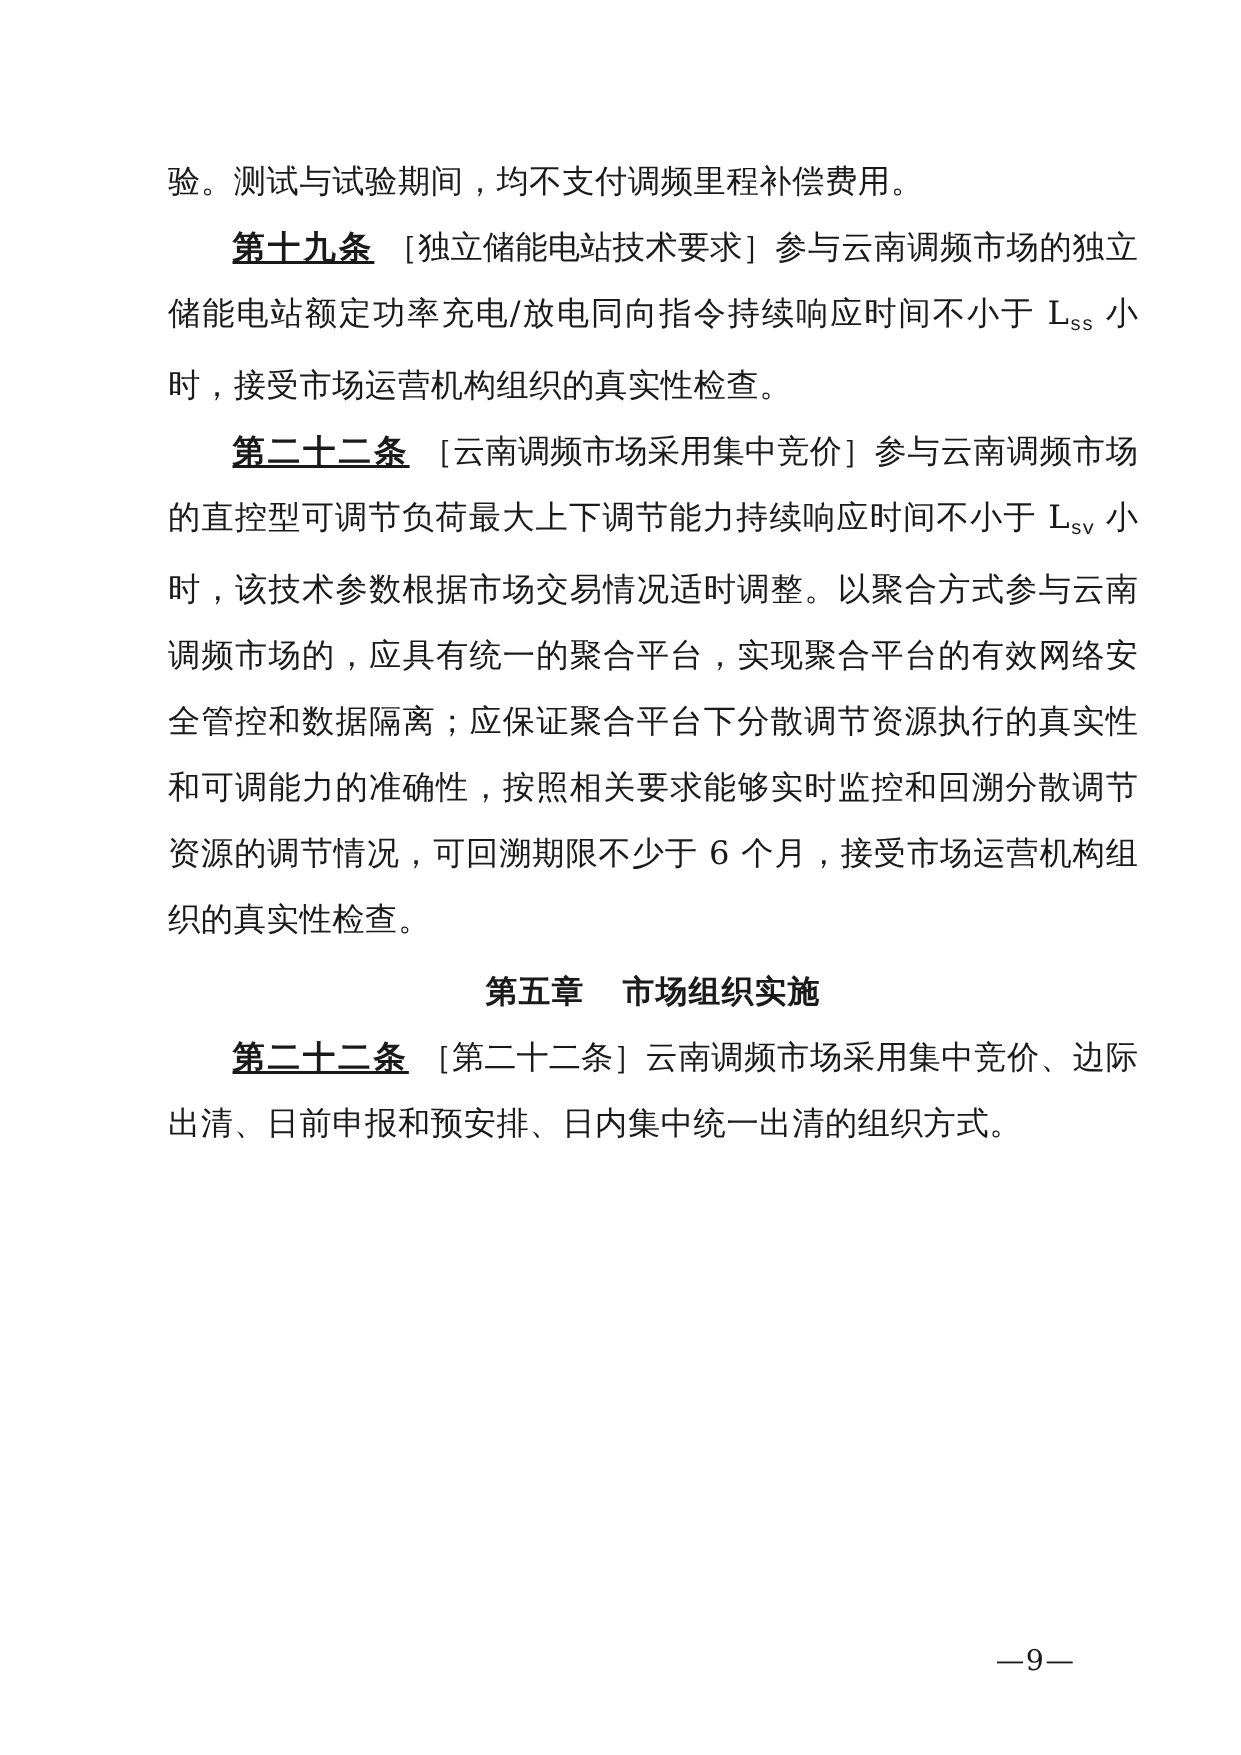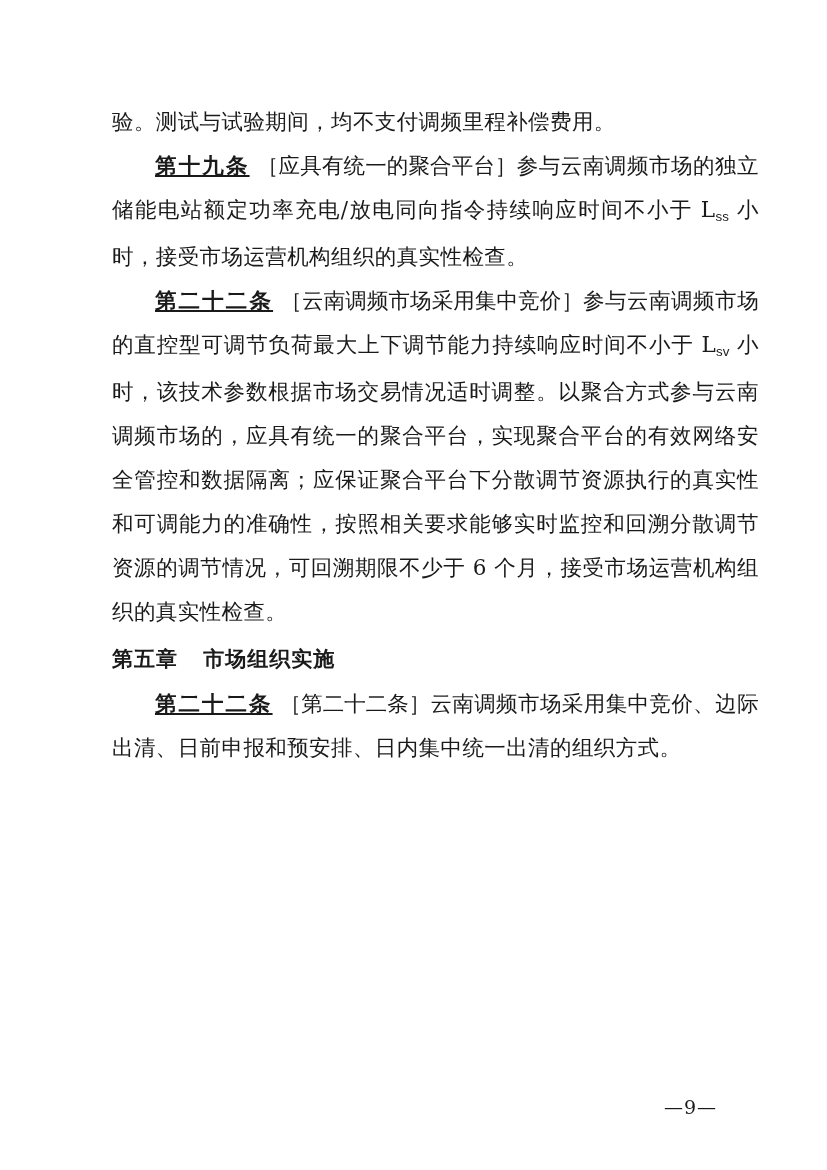--- a/index.html
+++ b/index.html
@@ -40,41 +40,41 @@
   }
   .art-title {
     font-weight: bold;
     letter-spacing: 2px;
     text-decoration: underline;
   }
   .bracket {
     letter-spacing: 0;
   }
   .chapter-heading {
-    text-align: left;
+    text-align: center;
     font-weight: bold;
     font-family: "DejaVu Sans", "Liberation Sans", sans-serif;
     font-size: 21px;
     line-height: 46px;
     letter-spacing: 1px;
     margin-top: 2px;
   }
   .chapter-heading .gap {
     display: inline-block;
     width: 1.2em;
   }
   sub {
     font-size: 0.62em;
     vertical-align: baseline;
     position: relative;
     top: 0.32em;
     letter-spacing: 0;
   }
   .latin {
-    font-family: Liberation Sans, sans-serif;
+    font-family: Liberation Mono, monospace;
   }
   .page-number {
     position: absolute;
     right: 110px;
     bottom: 52px;
     font-size: 19px;
     font-family: "DejaVu Serif", "Liberation Serif", serif;
     letter-spacing: 1px;
   }
 </style>
@@ -83,21 +83,21 @@
 
 <div class="page">
   <div class="doc-body">
 
     <p class="para flush">
       <span>验。测试与试验期间，均不支付调频里程补偿费用。</span>
     </p>
 
     <p class="para">
       <span class="art-title">第十九条</span>
-      <span class="bracket">［应具有统一的聚合平台］</span><span>参与云南调频市场的独立储能电站额定功率充电/放电同向指令持续响应时间不小于 L</span><sub class="latin">ss</sub><span> 小时，接受市场运营机构组织的真实性检查。</span>
+      <span class="bracket">［独立储能电站技术要求］</span><span>参与云南调频市场的独立储能电站额定功率充电/放电同向指令持续响应时间不小于 L</span><sub class="latin">ss</sub><span> 小时，接受市场运营机构组织的真实性检查。</span>
     </p>
 
     <p class="para">
       <span class="art-title">第二十二条</span>
       <span class="bracket">［云南调频市场采用集中竞价］</span><span>参与云南调频市场的直控型可调节负荷最大上下调节能力持续响应时间不小于 L</span><sub class="latin">sv</sub><span> 小时，该技术参数根据市场交易情况适时调整。以聚合方式参与云南调频市场的，应具有统一的聚合平台，实现聚合平台的有效网络安全管控和数据隔离；应保证聚合平台下分散调节资源执行的真实性和可调能力的准确性，按照相关要求能够实时监控和回溯分散调节资源的调节情况，可回溯期限不少于 6 个月，接受市场运营机构组织的真实性检查。</span>
     </p>
 
 
     <p class="chapter-heading">
       <span>第五章</span><span class="gap"></span><span>市场组织实施</span>

